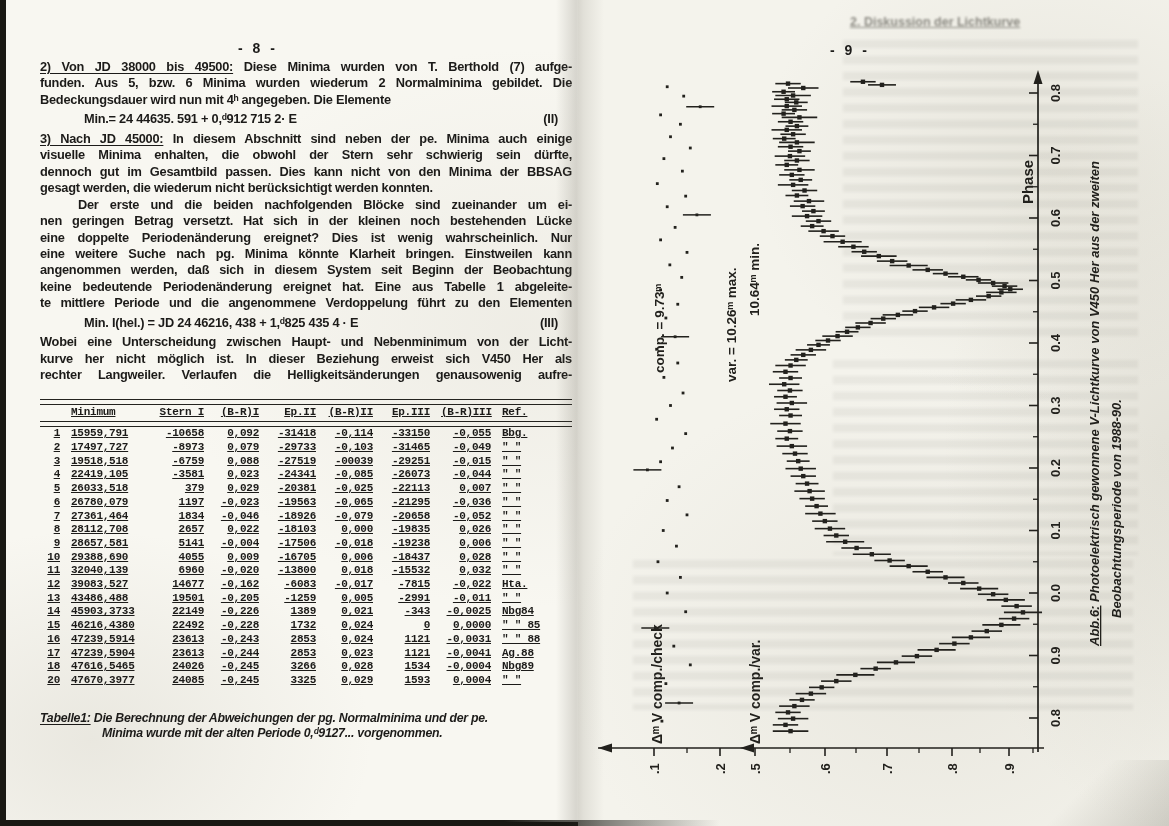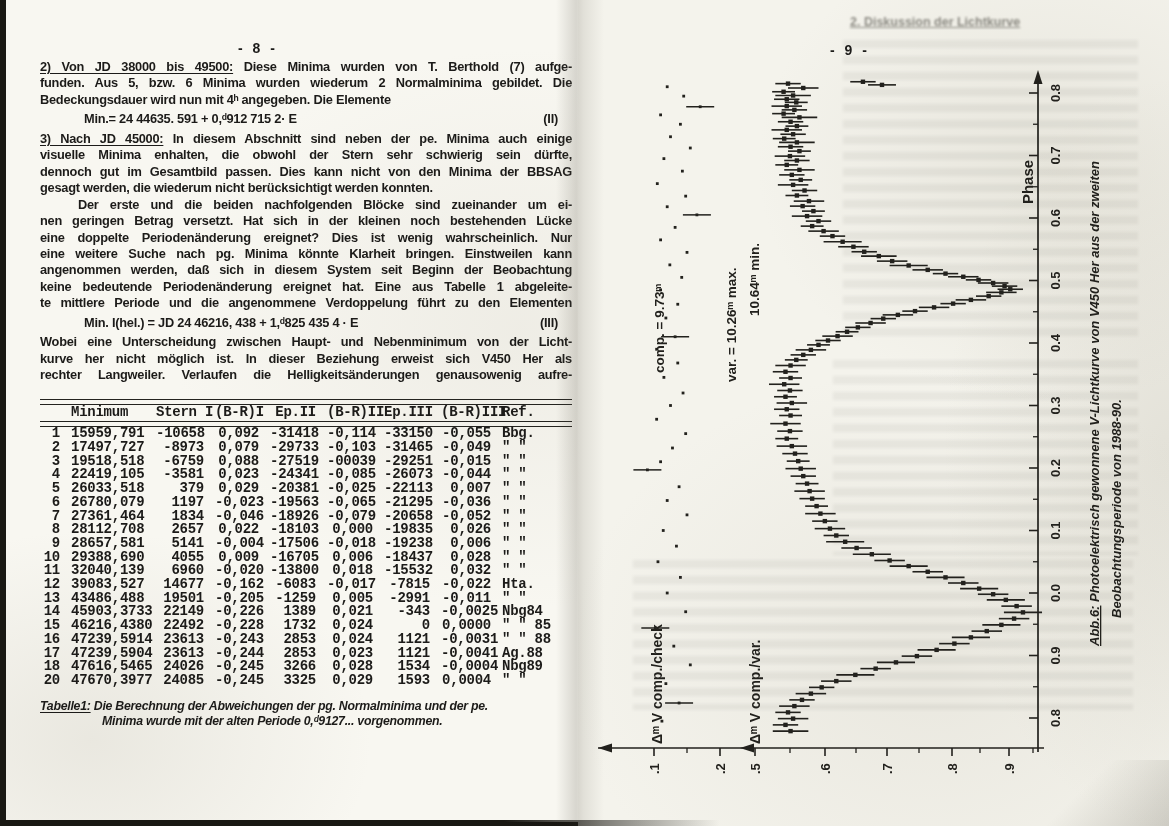--- a/index.html
+++ b/index.html
@@ -31,25 +31,25 @@
   .pline{line-height:16.45px;text-align:justify;white-space:normal;}
   .pline.j{text-align-last:justify;}
   .pline .u{text-decoration:underline;text-underline-offset:2px;}
   .eqrow{position:relative;line-height:16.45px;margin:3px 0;text-align:left;padding:0 44px;}
   .eqrow .tag{position:absolute;right:14px;top:0;}
 
   .tablewrap{margin-top:15px;}
   .t-rule{height:4px;border-top:1.3px solid #24231f;border-bottom:1.3px solid #24231f;}
   .tgrid{display:grid;grid-template-columns:20px 74px 48px 44px 46px 46px 46px 50px 50px;
          column-gap:11px;font-family:"Liberation Mono","DejaVu Sans Mono",monospace;
-         font-weight:bold;font-size:14px;}
+         font-weight:bold;font-size:11px;text-decoration:underline;}
   .tgrid .c{line-height:13.7px;white-space:nowrap;}
   .num{text-align:right;}
   .hdr{line-height:15px;padding:1px 0 2px;}
-  .tcap{margin-top:11px;font-style:italic;font-weight:bold;font-size:12.3px;line-height:15.5px;}
+  .tcap{margin-top:23px;font-style:italic;font-weight:bold;font-size:12.3px;line-height:15.5px;}
   .tcap .u{text-decoration:underline;text-underline-offset:2px;}
   .tcap .l2{padding-left:62px;}
 
   .bleed{position:absolute;pointer-events:none;opacity:.5;filter:blur(1.4px);
     background:repeating-linear-gradient(180deg,rgba(70,68,60,.13) 0 8px,rgba(70,68,60,0) 8px 16px);}
   .bleed-head{position:absolute;left:272px;top:15px;font-weight:bold;font-size:12.5px;
     color:rgba(55,52,46,.55);text-decoration:underline;filter:blur(1.1px);pointer-events:none;}
   svg text{font-family:"Liberation Sans","DejaVu Sans",sans-serif;fill:#22211d;}
 </style>
 </head>

